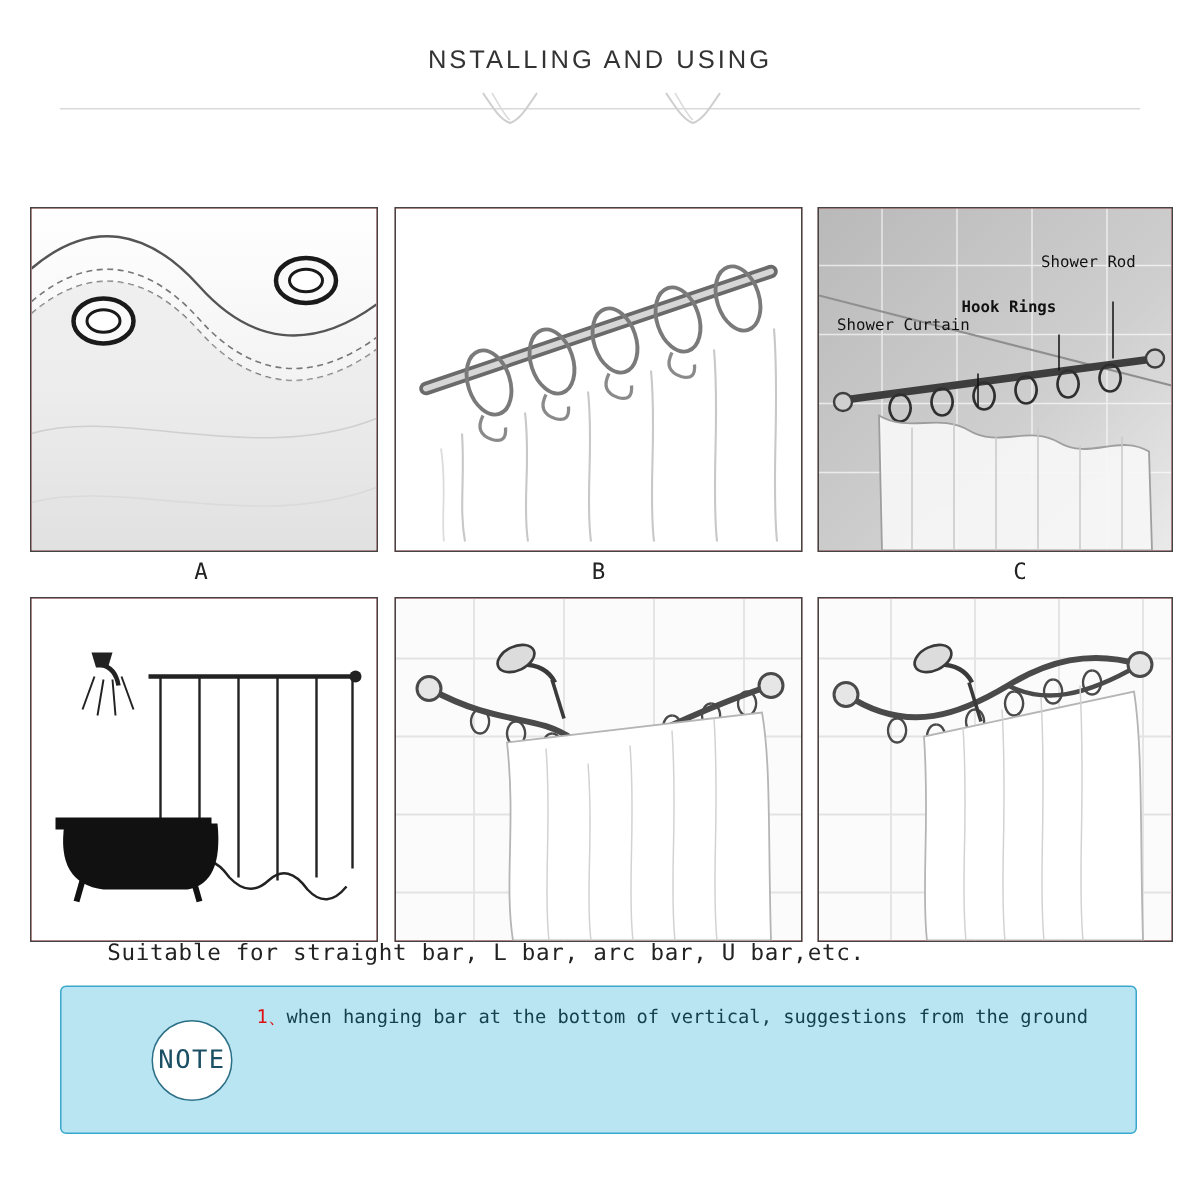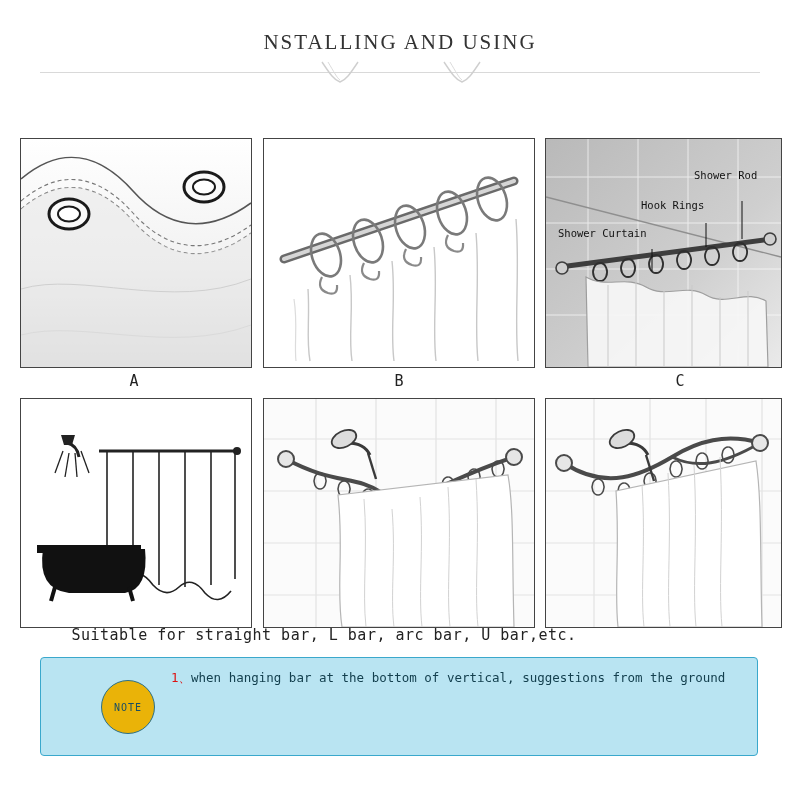--- a/index.html
+++ b/index.html
@@ -12,22 +12,22 @@
     overflow:hidden;
   }
   .page{position:relative;width:800px;height:800px;}
 
   
   .title-wrap{
     position:absolute;top:30px;left:0;width:800px;
     text-align:center;
   }
   .title{
-    font-size:21px;letter-spacing:2px;color:#333;
-    font-family:Liberation Serif, serif;
+    font-size:17px;letter-spacing:2px;color:#333;
+    font-family:Liberation Sans, sans-serif;
     display:inline-block;
   }
   .title-rule{
     position:absolute;top:72px;left:40px;width:720px;height:1px;
     background:#d9d9d9;
   }
   .ribbon{
     position:absolute;top:60px;width:40px;height:24px;
   }
 
@@ -66,24 +66,24 @@
   
   .note-box{
     position:absolute;left:40px;top:657px;width:716px;height:97px;
     background:#b9e4f2;
     border:1px solid #3aa8cc;
     border-radius:4px;
   }
   .note-badge{
     position:absolute;left:60px;top:22px;width:52px;height:52px;
     border:1.5px solid #2b6f86;border-radius:50%;
-    color:#1b4f63;font-size:10px;letter-spacing:1px;
+    color:#1b4f63;font-size:17px;letter-spacing:1px;
     display:flex;align-items:center;justify-content:center;
     font-family:"DejaVu Sans Mono", monospace;
-    background:#eab308;
+    background:#ffffff;
   }
   .note-lines{
     position:absolute;left:130px;top:10px;width:570px;
     font-size:12.5px;line-height:19px;color:#14404f;
     font-family:"DejaVu Sans Mono", monospace;
   }
   .note-lines .num{color:#d11; }
   .note-line{white-space:pre;}
 
   
@@ -226,22 +226,22 @@
           <path d="M202 152 V228"></path>
       </g>
 
       <g stroke="#111" stroke-width="1" fill="none">
         <path d="M196 62 L196 100"></path>
         <path d="M160 84 L160 108"></path>
         <path d="M106 110 L106 132"></path>
       </g>
     </svg>
     <div class="c-label" style="left:148px;top:30px;">Shower Rod</div>
-    <div class="c-label" style="left:95px;top:60px;">Hook Rings</div>
-    <div class="c-label" style="left:12px;top:88px;">Shower Curtain</div>
+    <div class="c-label" style="left:95px;top:60px;font-weight:bold;">Hook Rings</div>
+    <div class="c-label" style="left:12px;top:72px;">Shower Curtain</div>
   </div>
   <div class="panel-label" style="left:660px;top:372px;">C</div>
 
   <div class="panel" id="panelD">
     <svg width="230" height="228" viewBox="0 0 230 228">
       <rect x="0" y="0" width="230" height="228" fill="#ffffff"></rect>
 
       <path d="M78 52 H216" stroke="#222" stroke-width="3" fill="none"></path>
       <circle cx="216" cy="52" r="4" fill="#222"></circle>
 

